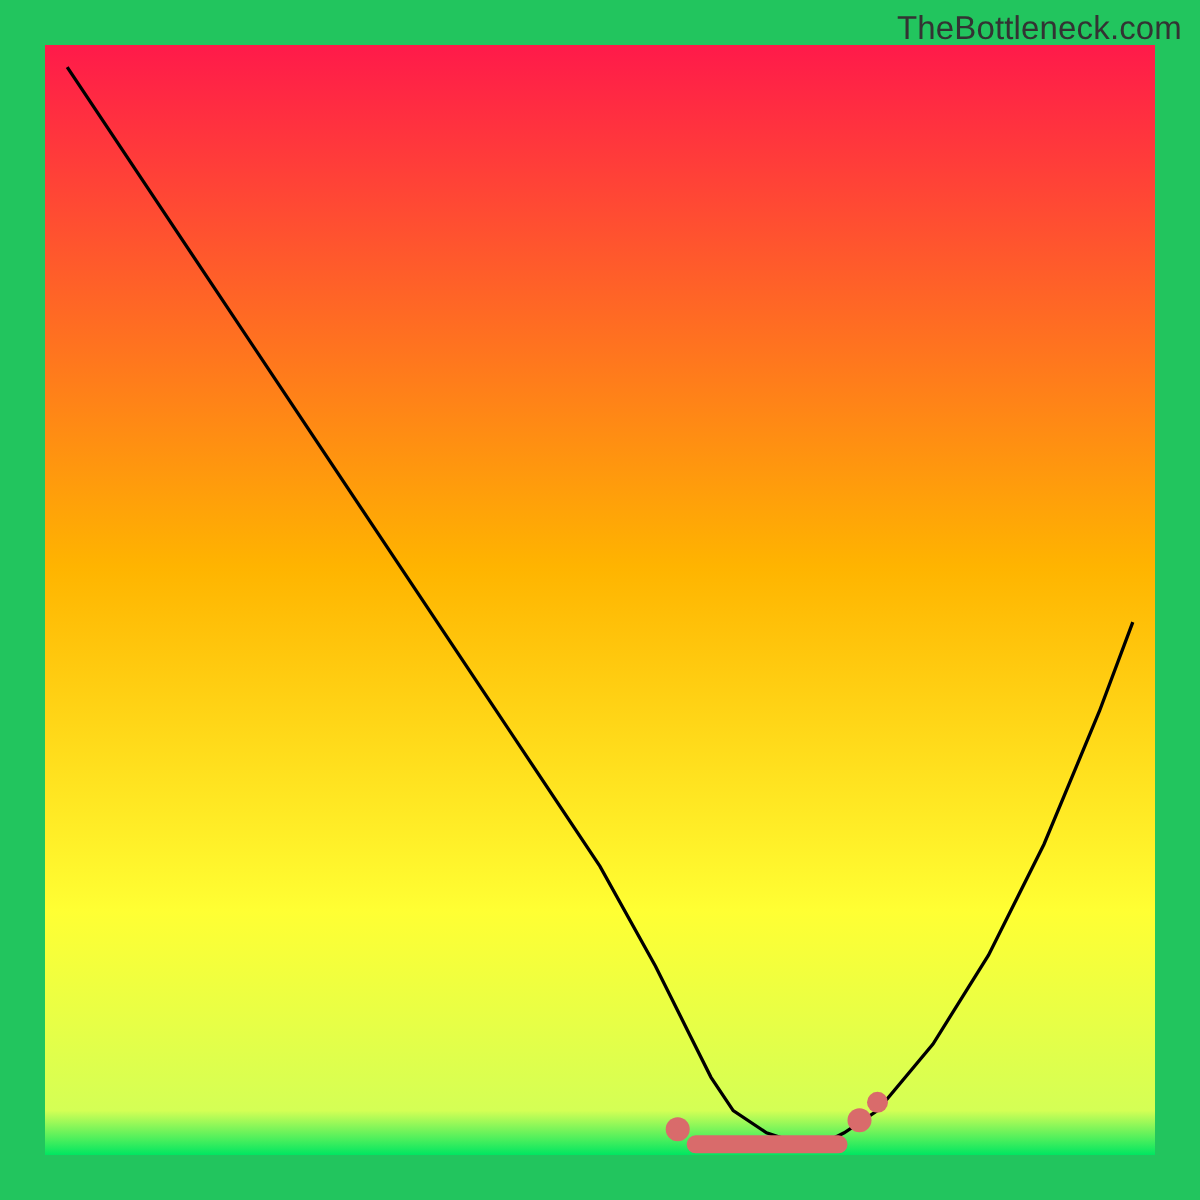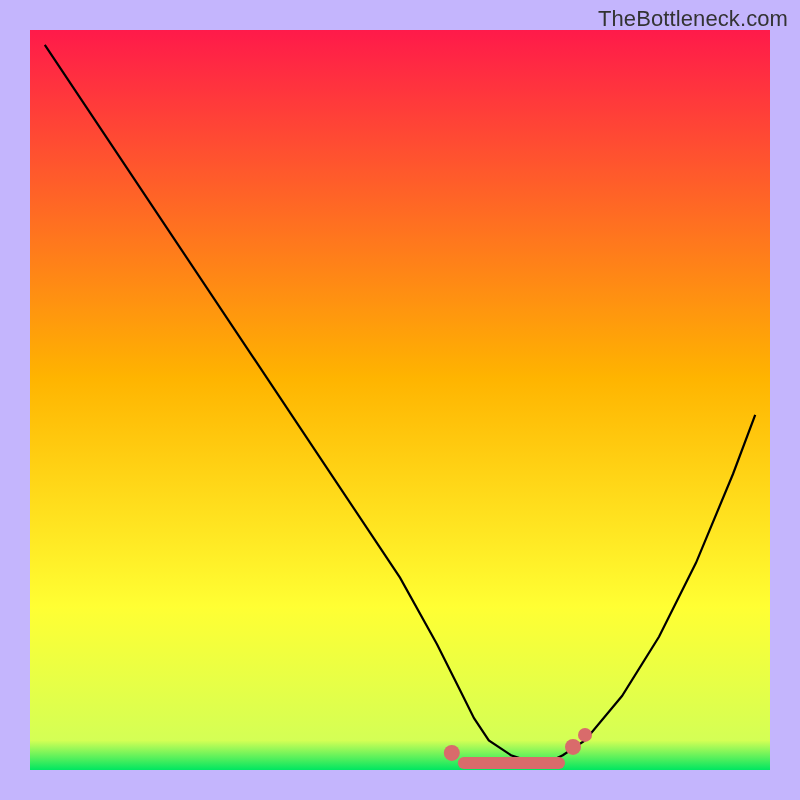--- a/index.html
+++ b/index.html
@@ -8,21 +8,21 @@
     background: #000;
     width: 800px;
     height: 800px;
     overflow: hidden;
     font-family: Arial, Helvetica, sans-serif;
   }
   .chart-container {
     position: relative;
     width: 800px;
     height: 800px;
-    background: #c4b5fd;
+    background: #22c55e;
   }
   .watermark {
     position: absolute;
     top: 6px;
     right: 12px;
     color: #333;
     font-size: 22px;
     font-weight: 500;
     letter-spacing: 0.1px;
   }

